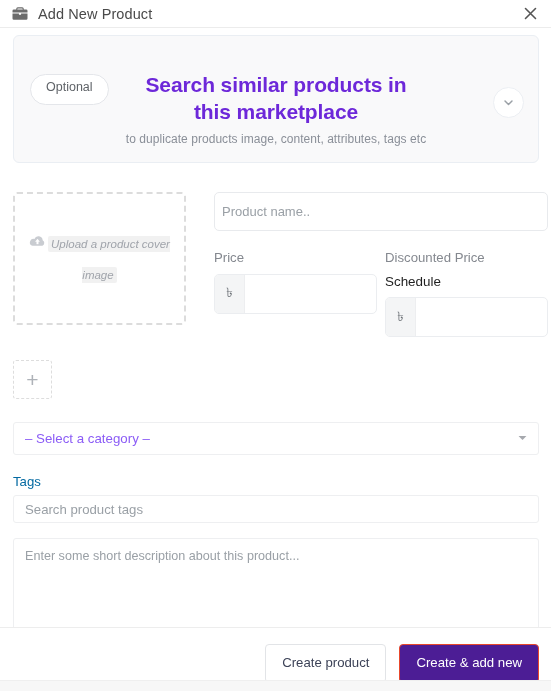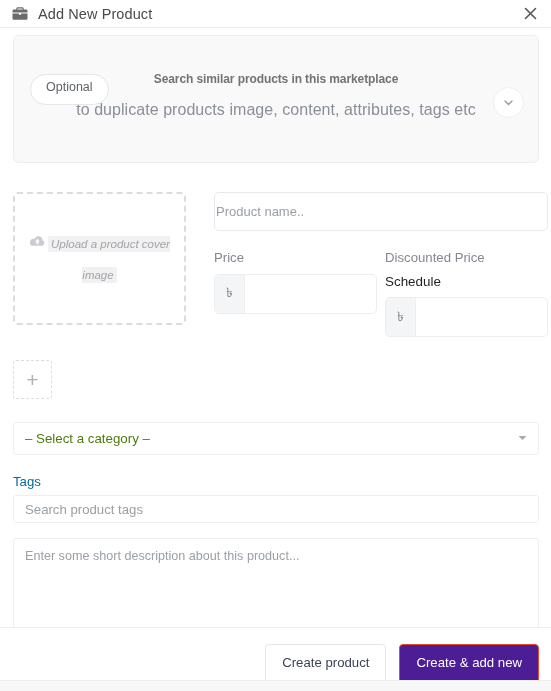--- a/index.html
+++ b/index.html
@@ -98,34 +98,34 @@
     height: 31px;
     border-radius: 50%;
     background: #ffffff;
     border: 1px solid #eceff3;
     display: flex;
     align-items: center;
     justify-content: center;
     cursor: pointer;
   }
   .promo-title {
-    font-size: 12px;
+    font-size: 21px;
     font-weight: bold;
-    color: #737373;
+    color: #6d28d9;
     text-align: center;
     line-height: 1.28;
     max-width: 290px;
     margin: 19px 0 0 0;
     letter-spacing: -0.1px;
   }
   .promo-sub {
-    font-size: 16px;
+    font-size: 12px;
     color: #8a8f98;
     text-align: center;
-    margin-top: 14px;
+    margin-top: 6px;
     letter-spacing: 0.05px;
   }
 
   
   .form-wrap {
     padding: 0 12px 0 13px;
   }
   .row-top {
     display: flex;
     margin-top: 29px;
@@ -174,21 +174,21 @@
   }
   .text-input {
     width: 100%;
     height: 39px;
     border: 1px solid #e8eaed;
     border-radius: 5px;
     background: #fff;
     font-family: "Liberation Sans", sans-serif;
     font-size: 13px;
     color: #3c4257;
-    padding: 0 1px;
+    padding: 0 7px;
     outline: none;
   }
   .text-input::placeholder { color: #9aa0a6; }
 
   .price-row {
     display: flex;
     margin-top: 19px;
   }
   .price-col { width: 163px; }
   .price-col.second { margin-left: 8px; }
@@ -263,21 +263,21 @@
   .select-box {
     width: 100%;
     height: 33px;
     border: 1px solid #eeeff1;
     border-radius: 3px;
     background: #fff;
     display: flex;
     align-items: center;
     padding: 0 11px;
     font-size: 13.3px;
-    color: #4d7c0f;
+    color: #8b5cf6;
     cursor: pointer;
   }
   .select-caret {
     margin-left: auto;
     color: #a6a9ae;
     font-size: 9px;
     line-height: 1;
   }
 
   .tags-label {

